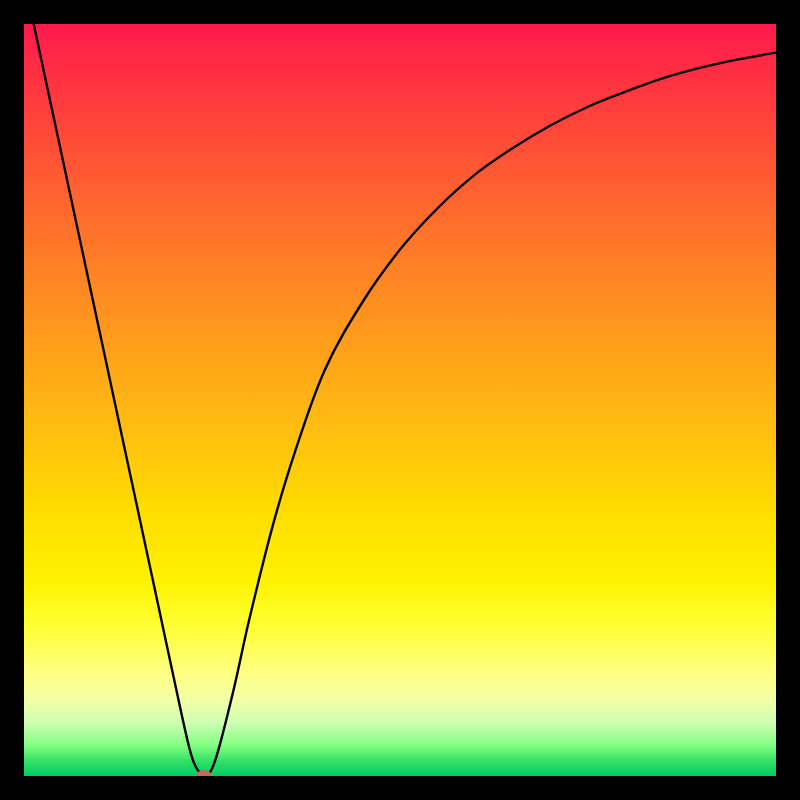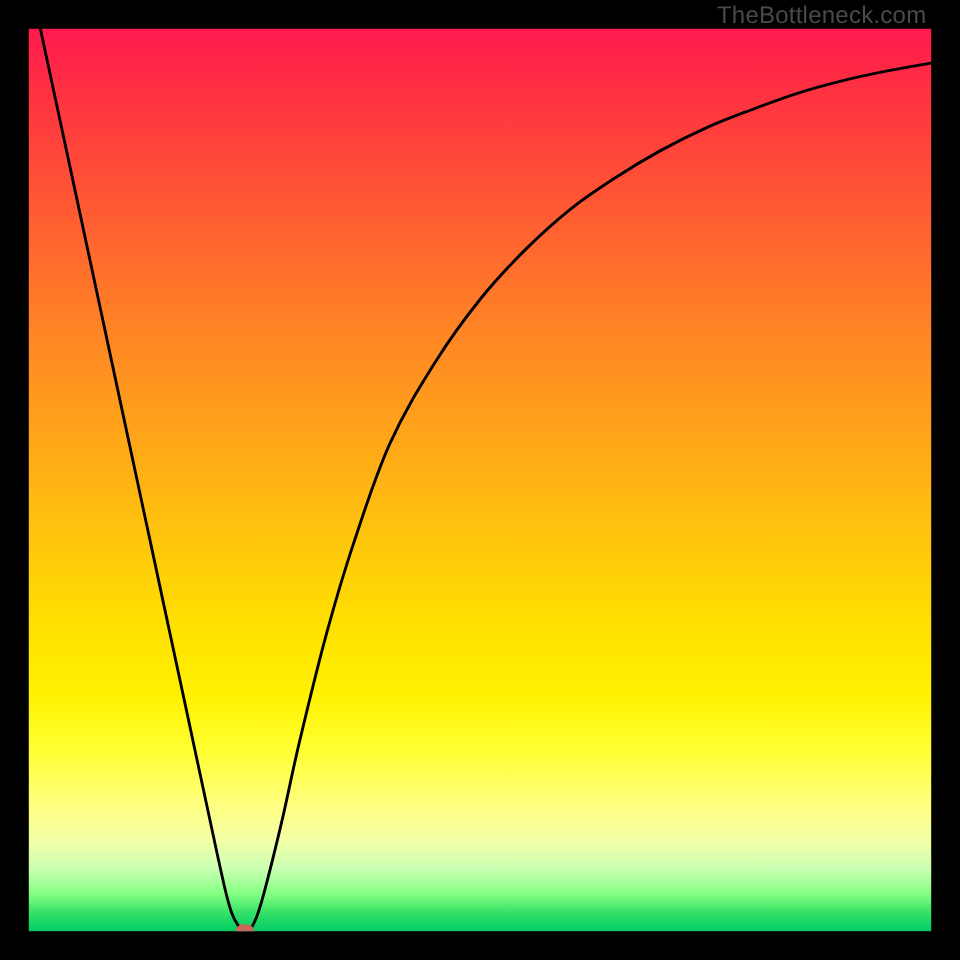--- a/index.html
+++ b/index.html
@@ -62,21 +62,20 @@
     border-radius: 50%;
     background: #c56a5a;
     transform: translate(-50%, -50%);
   }
 </style>
 </head>
 <body>
 
 <div class="frame">
 
-  <div class="watermark">TheBottleneck.com</div>
 
   <div class="plot-area">
 
     <svg class="curve" viewBox="0 0 752 752" preserveAspectRatio="none">
       <path d="M 0 -45.120000000000005 C 4.0607999999999995 -26.16960000000001, 14.4384 22.25919999999998, 22.56 60.15999999999997 C 30.681599999999996 98.06079999999996, 36.998400000000004 127.53919999999994, 45.12 165.43999999999994 C 53.24159999999999 203.34079999999994, 59.55839999999999 232.81919999999997, 67.67999999999999 270.71999999999997 C 75.8016 308.6208, 82.1184 338.0992, 90.24 376 C 98.3616 413.9008, 104.6784 443.3792, 112.8 481.28000000000003 C 120.9216 519.1808, 127.23839999999998 548.6591999999999, 135.35999999999999 586.56 C 143.4816 624.4608, 151.82879999999997 664.768, 157.92 691.84 C 164.0112 718.912, 165.13920000000002 726.1312, 169.20000000000002 736.96 C 173.26080000000002 747.7888, 177.096 750.6464, 180.48 752 C 183.86399999999998 753.3536, 185.2928 749.8944, 188 744.48 C 190.7072 739.0656, 191.4592 736.8095999999999, 195.52 721.92 C 199.5808 707.0304, 205.14560000000003 684.7712, 210.56000000000003 661.76 C 215.97440000000003 638.7488, 218.832 622.5056000000001, 225.6 594.08 C 232.368 565.6544, 240.03840000000002 533.6192, 248.16000000000003 503.84 C 256.2816 474.0608, 261.2448 457.0656, 270.71999999999997 428.64 C 280.19519999999994 400.21439999999996, 288.6176 372.99199999999996, 300.8 345.91999999999996 C 312.98240000000004 318.84799999999996, 324.86400000000003 299.8976, 338.40000000000003 278.24 C 351.93600000000004 256.5824, 362.464 242.52, 376 225.60000000000002 C 389.536 208.68000000000004, 400.064 197.776, 413.6 184.24 C 427.136 170.704, 437.664 161.22879999999998, 451.2 150.39999999999998 C 464.736 139.57119999999998, 475.264 132.87840000000003, 488.8 124.08000000000004 C 502.336 115.28160000000004, 512.864 108.96479999999998, 526.4 101.51999999999998 C 539.9359999999999 94.07519999999998, 550.4639999999999 88.81120000000003, 564 82.72000000000003 C 577.5360000000001 76.62880000000003, 588.0640000000001 72.82367999999995, 601.6 67.67999999999995 C 615.136 62.53631999999995, 625.6639999999999 58.475519999999996, 639.1999999999999 54.144000000000005 C 652.736 49.812480000000015, 663.264 46.99999999999998, 676.8000000000001 43.615999999999985 C 690.3360000000001 40.23199999999999, 700.864 38.051200000000065, 714.4 35.34400000000005 C 727.9359999999999 32.63680000000004, 745.232 29.794239999999935, 752 28.575999999999908" fill="none" stroke="#000" stroke-width="2.4"></path>
     </svg>
 
     <div class="marker" style="left: 180.48px; top: 752px;"></div>
   </div>
 

